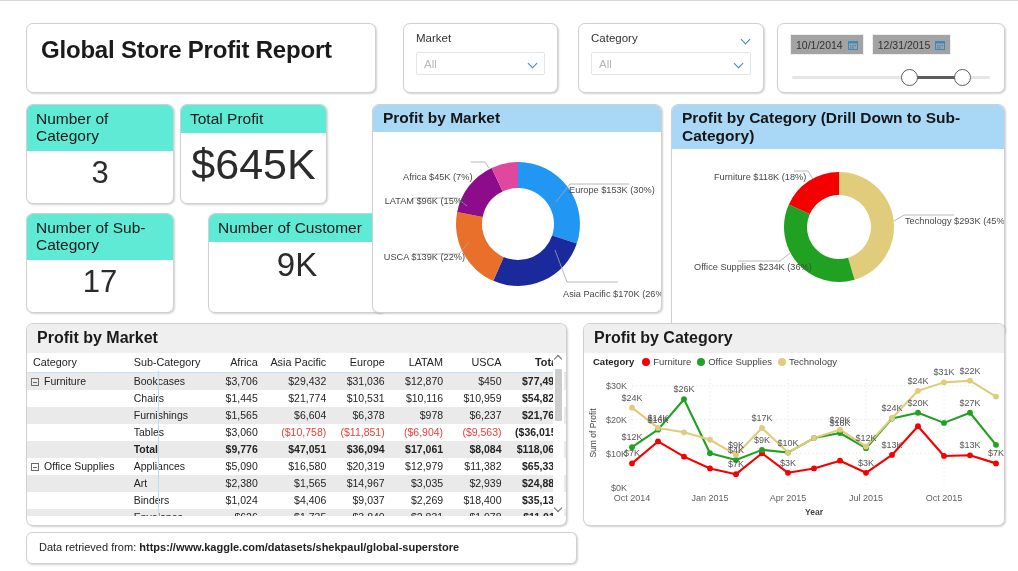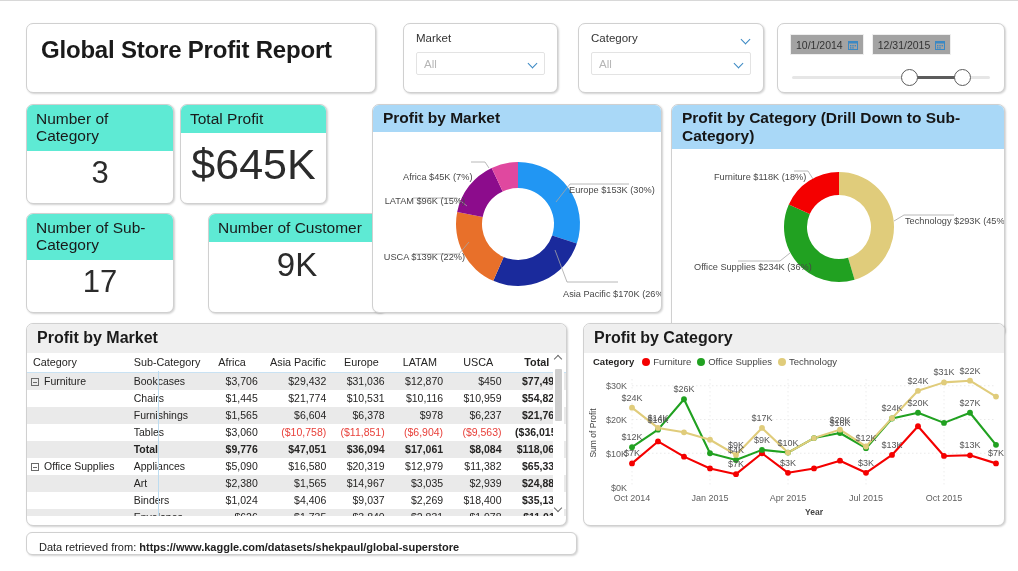--- a/index.html
+++ b/index.html
@@ -63,21 +63,21 @@
       line-height:1.14;color:#161616;}
   .vhead.grey{background:#efefef;font-size:16px;color:#1a1a1a;padding:5px 10px 6px 10px;}
   #donut-market{left:372px;top:103px;width:290px;height:209px;}
   #donut-cat{left:671px;top:103px;width:334px;height:232px;}
   .donut-body{position:relative;width:100%;height:100%;}
   .donut-body svg{position:absolute;left:0;top:0;}
   .dlabel{position:absolute;font-size:9.2px;color:#484848;line-height:1.22;white-space:nowrap;margin-top:9px;}
   
   #table-card{left:26px;top:322px;width:541px;height:203px;}
   .tbl{width:100%;border-collapse:collapse;font-size:10.5px;color:#252423;table-layout:fixed;}
-  .tbl th{font-weight:400;color:#252423;padding:3px 6px 4px 6px;text-align:center;
+  .tbl th{font-weight:400;color:#252423;padding:3px 6px 4px 6px;text-align:right;
       border-bottom:1px solid #c9e2f3;white-space:nowrap;font-size:10.8px;}
   .tbl th.l{text-align:left;}
   .tbl th.b{font-weight:bold;}
   .tbl td{padding:2px 6px 3px 6px;text-align:right;white-space:nowrap;}
   .tbl td.l{text-align:left;}
   .tbl td.b{font-weight:bold;}
   .tbl td.neg{color:#e8403a;}
   .tbl tr.alt td{background:#eaeaea;}
   .tbl tr.totrow td{font-weight:bold;}
   .tbl .catcell{padding-left:4px;}
@@ -95,21 +95,21 @@
   .colsep{position:absolute;left:131px;top:18px;bottom:0;width:1px;background:#bcdcf0;}
   
   #line-card{left:583px;top:322px;width:422px;height:203px;}
   .legend{display:flex;align-items:center;gap:6px;padding:3px 0 0 9px;font-size:9.5px;color:#444;}
   .legend .lg-title{font-weight:bold;color:#252423;margin-right:2px;}
   .lg-item{display:flex;align-items:center;gap:3px;}
   .dot{width:8px;height:8px;border-radius:50%;display:inline-block;}
   .chartarea{position:relative;width:100%;height:152px;}
   .chartarea svg{position:absolute;left:0;top:0;}
   
-  #footer{left:26px;top:531px;width:551px;height:23px;border-radius:6px;}
+  #footer{left:26px;top:531px;width:551px;height:32px;border-radius:6px;}
   #footer .f{font-size:11px;padding:8px 0 0 12px;color:#222;}
   #footer .f b{font-weight:bold;}
 </style>
 </head>
 <body>
 
 <div id="app">
 
   <div class="card" id="title-card">
     <div class="t">Global Store Profit Report</div>

